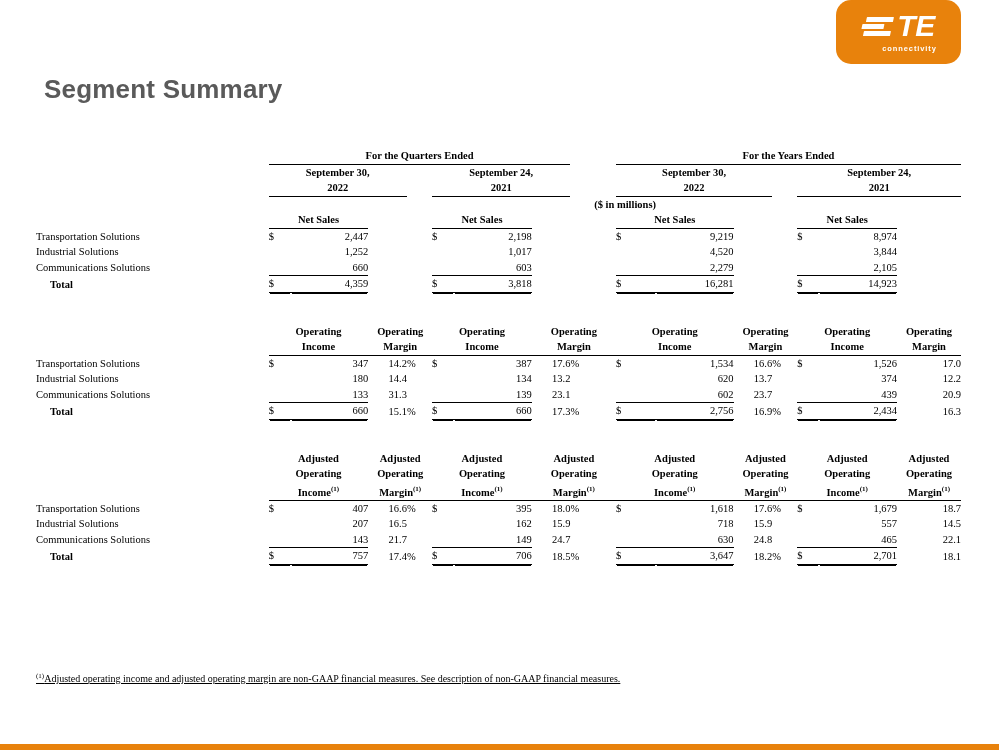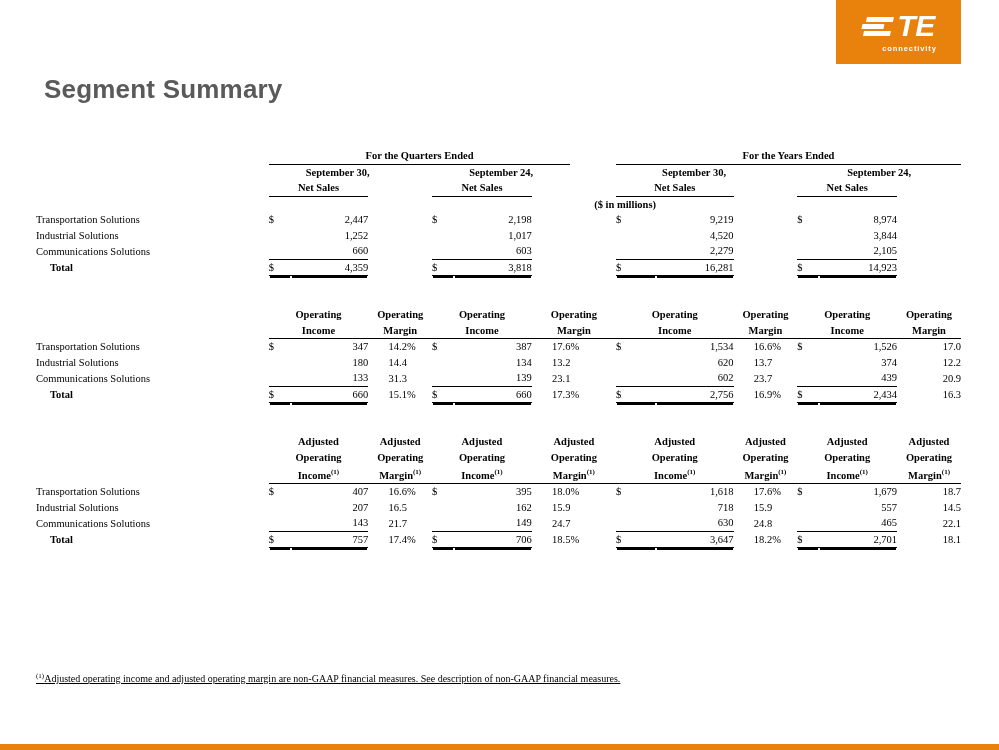--- a/index.html
+++ b/index.html
@@ -21,20 +21,21 @@
     position: absolute;
     top: 0;
     left: 836px;
     width: 125px;
     height: 64px;
     background: #e8820c;
     display: flex;
     flex-direction: column;
     align-items: center;
     justify-content: center;
+    border-radius: 15px;
   }
   #logo-inner {
     display: flex;
     align-items: center;
     gap: 5px;
   }
   #logo-bars {
     display: flex;
     flex-direction: column;
     gap: 2.5px;
@@ -210,37 +211,47 @@
     <td></td>
     <td colspan="3" class="grp-head">September 30,</td>
     <td></td>
     <td colspan="3" class="grp-head">September 24,</td>
     <td></td>
     <td colspan="3" class="grp-head">September 30,</td>
     <td></td>
     <td colspan="3" class="grp-head">September 24,</td>
   </tr>
 
+  <tr>
+    <td></td>
+    <td colspan="3" class="grp-head ul-med">2022</td>
+    <td></td>
+    <td colspan="3" class="grp-head ul-med">2021</td>
+    <td></td>
+    <td colspan="3" class="grp-head ul-med">2022</td>
+    <td></td>
+    <td colspan="3" class="grp-head ul-med">2021</td>
+  </tr>
+
+  <tr>
+    <td colspan="8"></td>
+    <td colspan="2" class="bold rt">($ in millions)</td>
+    <td colspan="6"></td>
+  </tr>
 
   <tr>
     <td></td>
     <td colspan="2" class="grp-head ul-med">Net Sales</td>
     <td colspan="2"></td>
     <td colspan="2" class="grp-head ul-med">Net Sales</td>
     <td colspan="2"></td>
     <td colspan="2" class="grp-head ul-med">Net Sales</td>
     <td colspan="2"></td>
     <td colspan="2" class="grp-head ul-med">Net Sales</td>
     <td></td>
-  </tr>
-
-  <tr>
-    <td colspan="8"></td>
-    <td colspan="2" class="bold rt">($ in millions)</td>
-    <td colspan="6"></td>
   </tr>
 
   <tr>
     <td>Transportation Solutions</td>
     <td>$</td>
     <td class="rt">2,447</td>
     <td></td>
         <td></td>
     <td>$</td>
     <td class="rt">2,198</td>

